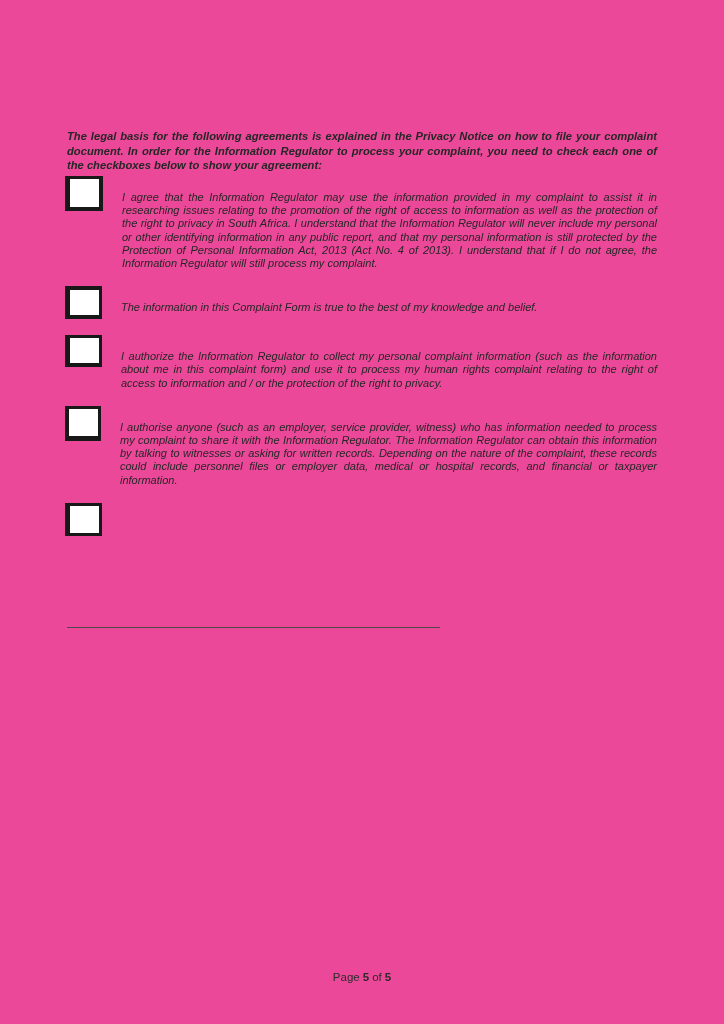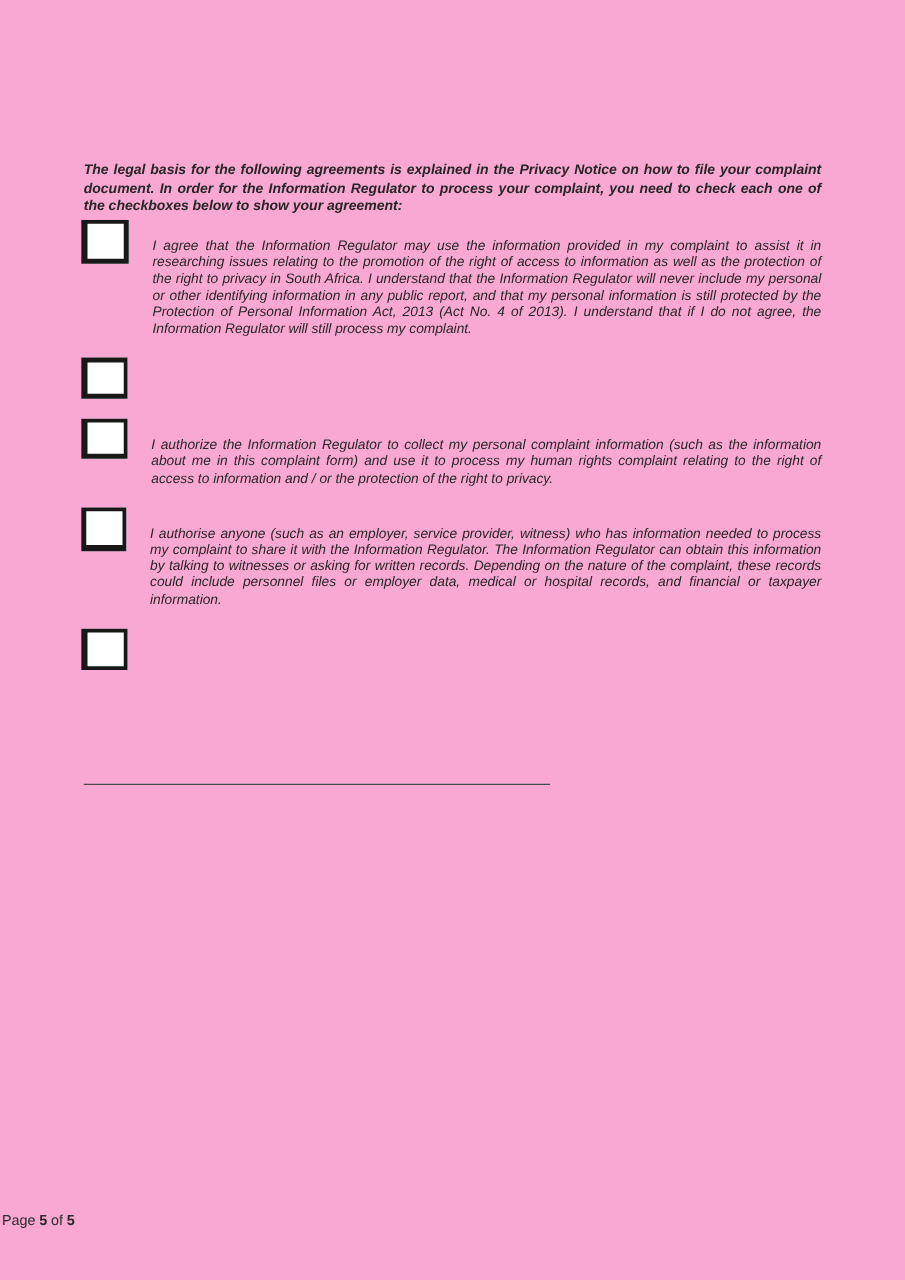--- a/index.html
+++ b/index.html
@@ -4,21 +4,21 @@
 <style>
   html, body {
     margin: 0;
     padding: 0;
     background: #ffffff;
   }
   .page {
     position: relative;
     width: 724px;
     height: 1024px;
-    background: #f9a8d4;
+    background: #ec4899;
     font-family: "Liberation Sans", sans-serif;
     color: #262626;
     overflow: hidden;
   }
 
   
   .intro {
     position: absolute;
     left: 67px;
     top: 118px;
@@ -110,21 +110,21 @@
     font-style: italic;
     color: #202020;
   }
 
   
   .footer {
     position: absolute;
     left: 0;
     top: 971px;
     width: 724px;
-    text-align: left;
+    text-align: center;
     font-size: 11.5px;
     color: #2b2b2b;
   }
   .footer .num { font-weight: bold; }
   .footer span { margin: 0 1.5px; }
 </style>
 </head>
 <body>
 
 <div class="page">
@@ -133,20 +133,21 @@
 
   <div class="agreements">
 
     <div class="agreement-row">
       <div class="checkbox" role="checkbox" aria-checked="false"></div>
       <div class="agreement-text">I agree that the Information Regulator may use the information provided in my complaint to assist it in researching issues relating to the promotion of the right of access to information as well as the protection of the right to privacy in South Africa. I understand that the Information Regulator will never include my personal or other identifying information in any public report, and that my personal information is still protected by the Protection of Personal Information Act, 2013 (Act No. 4 of 2013). I understand that if I do not agree, the Information Regulator will still process my complaint.</div>
     </div>
 
     <div class="agreement-row">
       <div class="checkbox" role="checkbox" aria-checked="false"></div>
+      <div class="agreement-text">The information in this Complaint Form is true to the best of my knowledge and belief.</div>
     </div>
 
     <div class="agreement-row">
       <div class="checkbox" role="checkbox" aria-checked="false"></div>
       <div class="agreement-text">I authorize the Information Regulator to collect my personal complaint information (such as the information about me in this complaint form) and use it to process my human rights complaint relating to the right of access to information and / or the protection of the right to privacy.</div>
     </div>
 
     <div class="agreement-row">
       <div class="checkbox" role="checkbox" aria-checked="false"></div>
       <div class="agreement-text">I authorise anyone (such as an employer, service provider, witness) who has information needed to process my complaint to share it with the Information Regulator. The Information Regulator can obtain this information by talking to witnesses or asking for written records. Depending on the nature of the complaint, these records could include personnel files or employer data, medical or hospital records, and financial or taxpayer information.</div>

